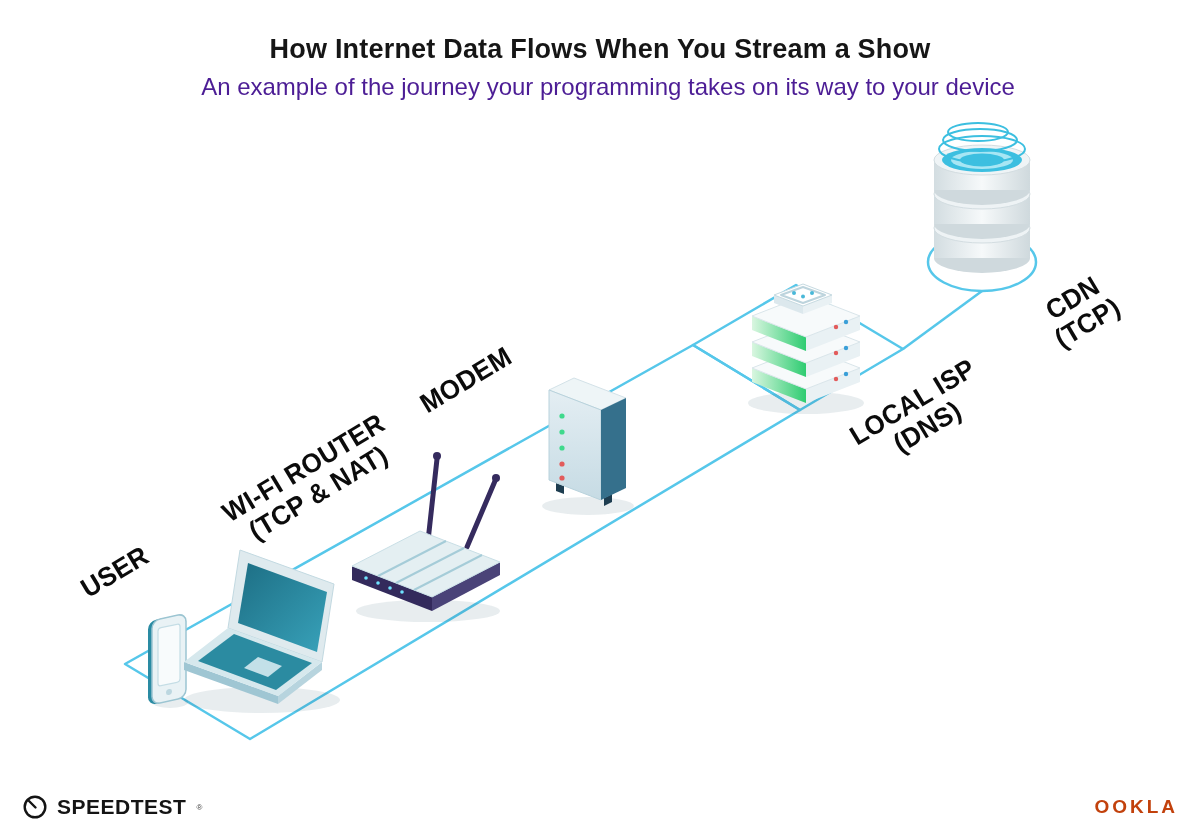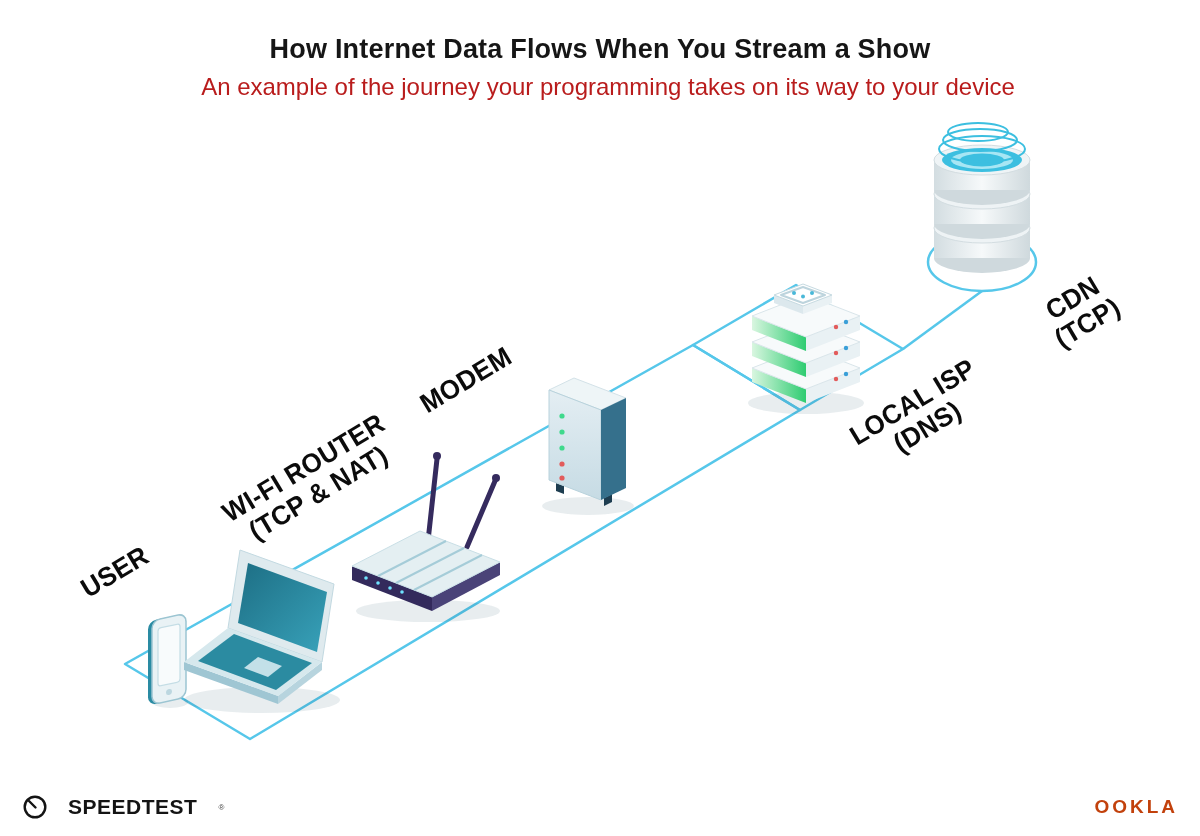--- a/index.html
+++ b/index.html
@@ -1,29 +1,29 @@
 <!DOCTYPE html>
 <html><head>
 <meta charset="utf-8">
 <style>
   html,body{margin:0;padding:0;background:#ffffff;}
   .canvas{position:relative;width:1200px;height:836px;background:#ffffff;overflow:hidden;
           font-family:"Liberation Sans", sans-serif;}
   .header{position:absolute;top:34px;left:0;width:100%;text-align:center;}
   .header h1{margin:0;font-size:27px;font-weight:700;color:#161616;letter-spacing:.2px;}
-  .header .subtitle{margin-top:8px;font-size:24px;font-weight:400;color:#b91c1c;margin-left:16px;}
+  .header .subtitle{margin-top:8px;font-size:24px;font-weight:400;color:#4c1d95;margin-left:16px;}
   .scene{position:absolute;left:0;top:0;width:1200px;height:836px;}
   .iso-label{position:absolute;text-align:center;color:#0b0b0b;font-weight:800;
              font-size:27px;line-height:1.06;white-space:nowrap;
              transform:rotate(-31deg) scaleX(.96);letter-spacing:.3px;}
   .iso-label .sub:empty{display:none;}
   .iso-label .sub{display:block;}
   .footer{position:absolute;left:0;right:0;bottom:16px;display:flex;justify-content:space-between;
           align-items:center;padding:0 22px;}
-  .brand-left{display:flex;align-items:center;gap:20px;color:#141414;}
+  .brand-left{display:flex;align-items:center;gap:9px;color:#141414;}
   .brand-left .word{font-size:21px;font-weight:800;letter-spacing:.5px;}
   .brand-left sup{font-size:8px;font-weight:400;color:#444;margin-left:1px;}
   .brand-right{font-size:19px;font-weight:600;letter-spacing:3px;color:#c2410c;}
 </style>
 </head>
 <body>
 
 <div class="canvas">
 
   <div class="header">

